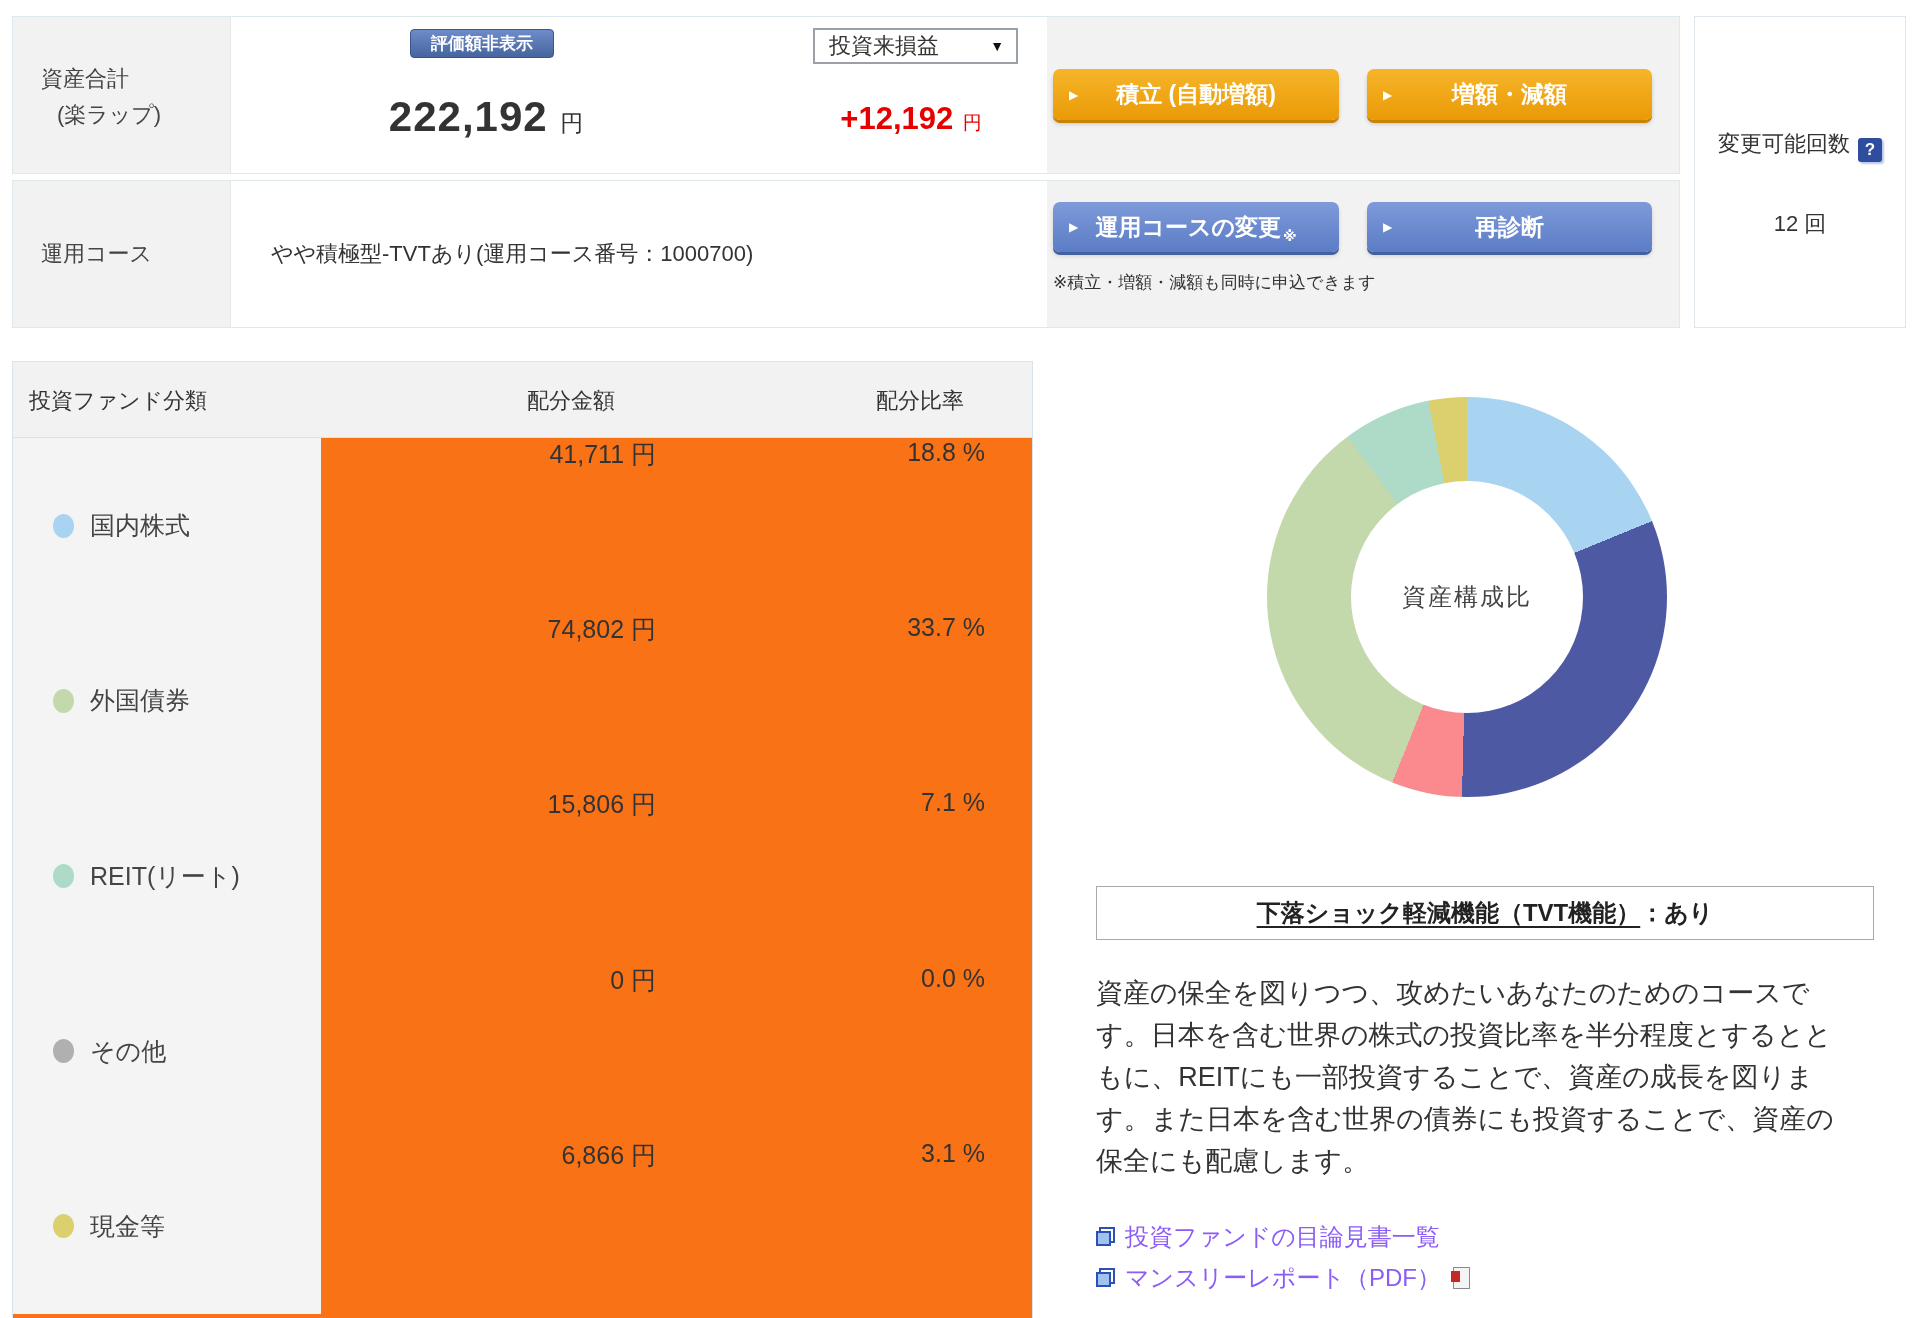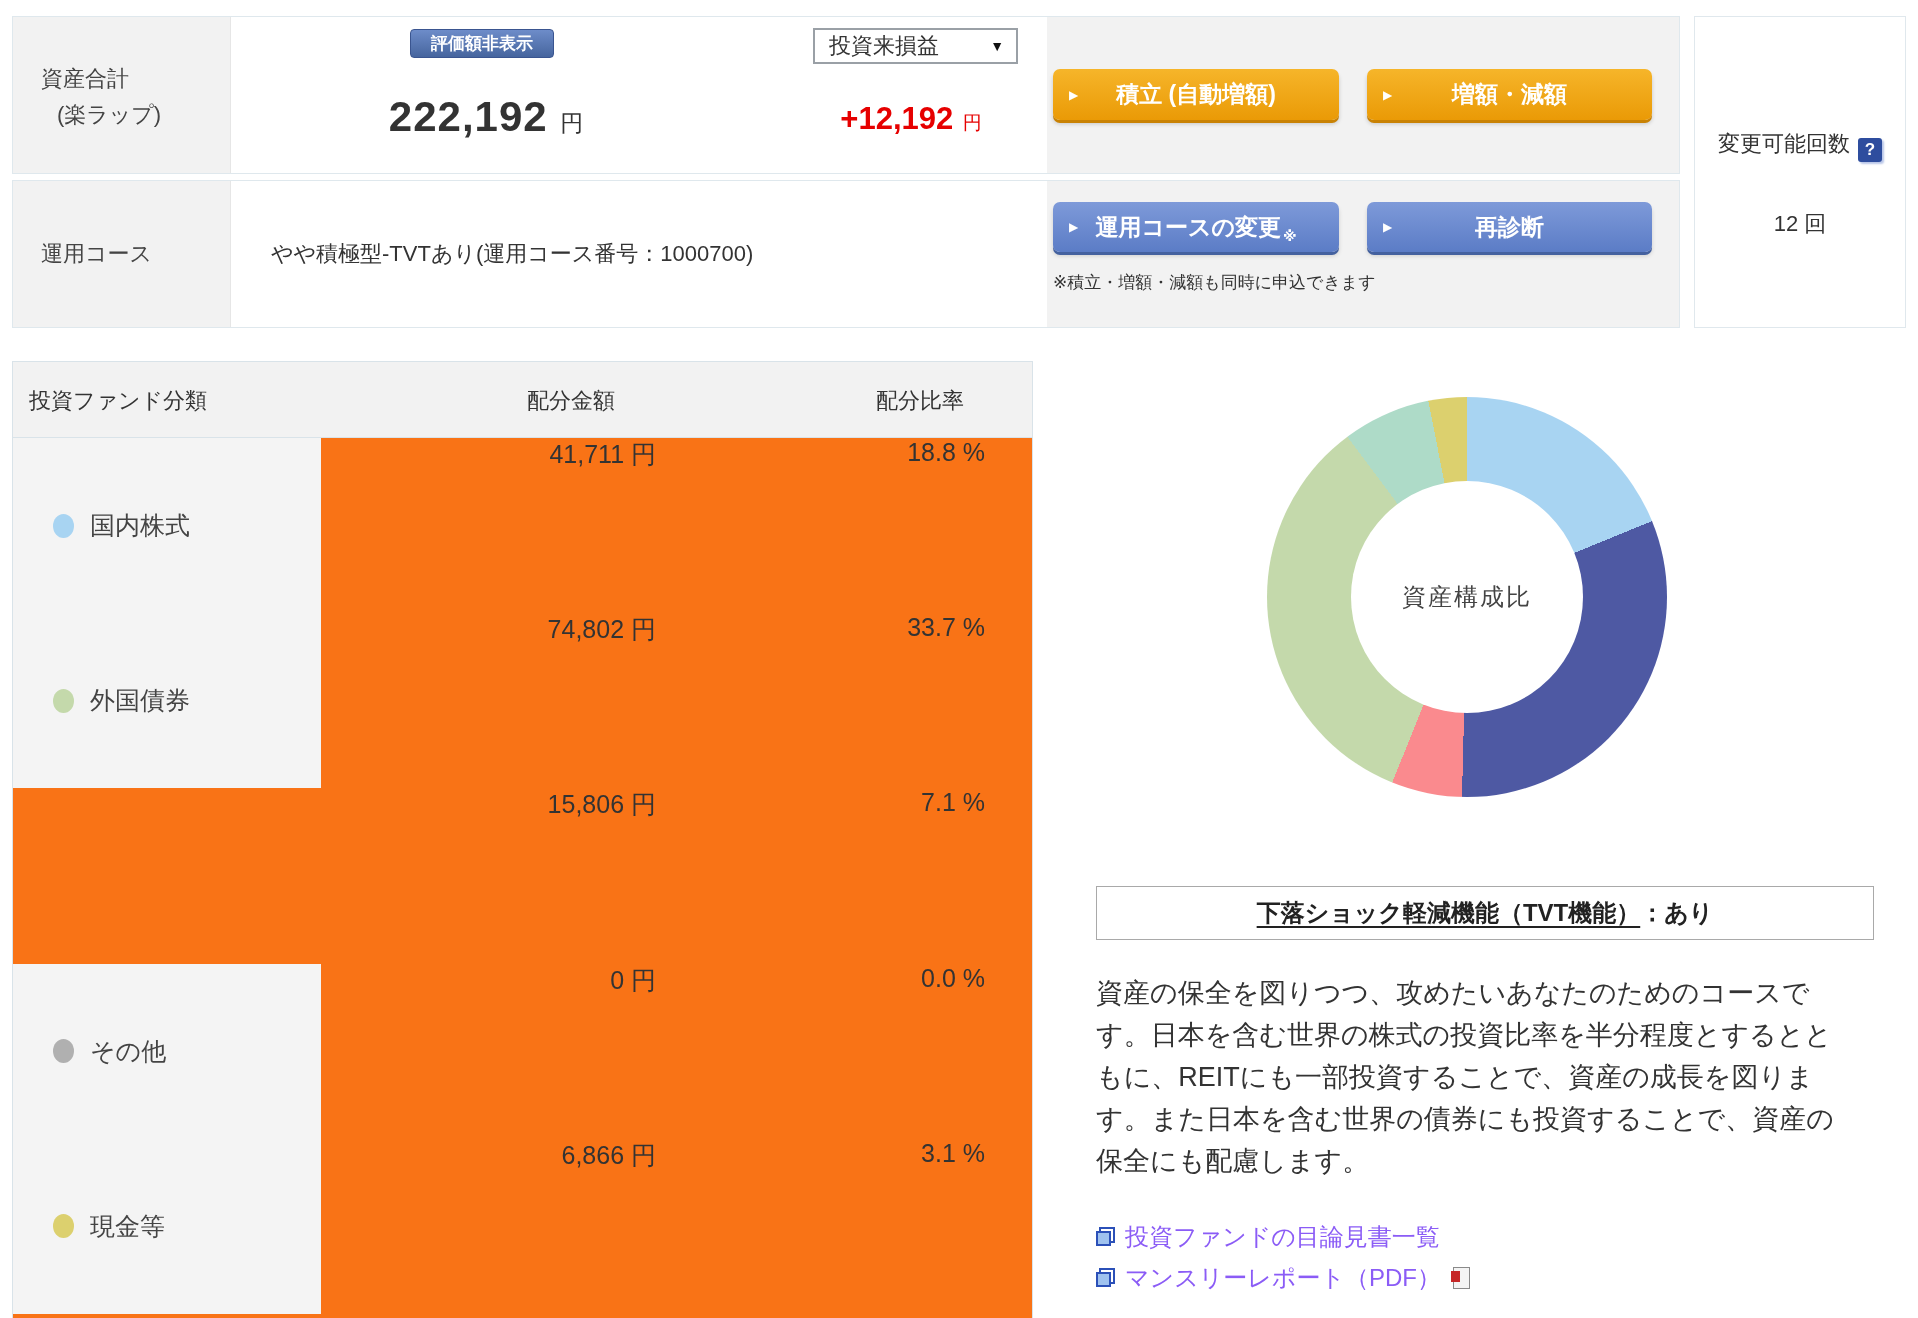--- a/index.html
+++ b/index.html
@@ -193,20 +193,24 @@
     </div>
     <div class="trow">
       <div class="tlabel">
           <span class="dot" style="background: rgb(196, 217, 171);"></span>
           <span class="txt">外国債券</span>
         </div>
       <div class="tamount">74,802 円</div>
       <div class="tratio">33.7 %</div>
     </div>
     <div class="trow">
+      <div class="tlabel">
+          <span class="dot" style="background: rgb(174, 219, 200);"></span>
+          <span class="txt">REIT(リート)</span>
+        </div>
       <div class="tamount">15,806 円</div>
       <div class="tratio">7.1 %</div>
     </div>
     <div class="trow">
       <div class="tlabel">
           <span class="dot" style="background: rgb(176, 176, 176);"></span>
           <span class="txt">その他</span>
         </div>
       <div class="tamount">0 円</div>
       <div class="tratio">0.0 %</div>

